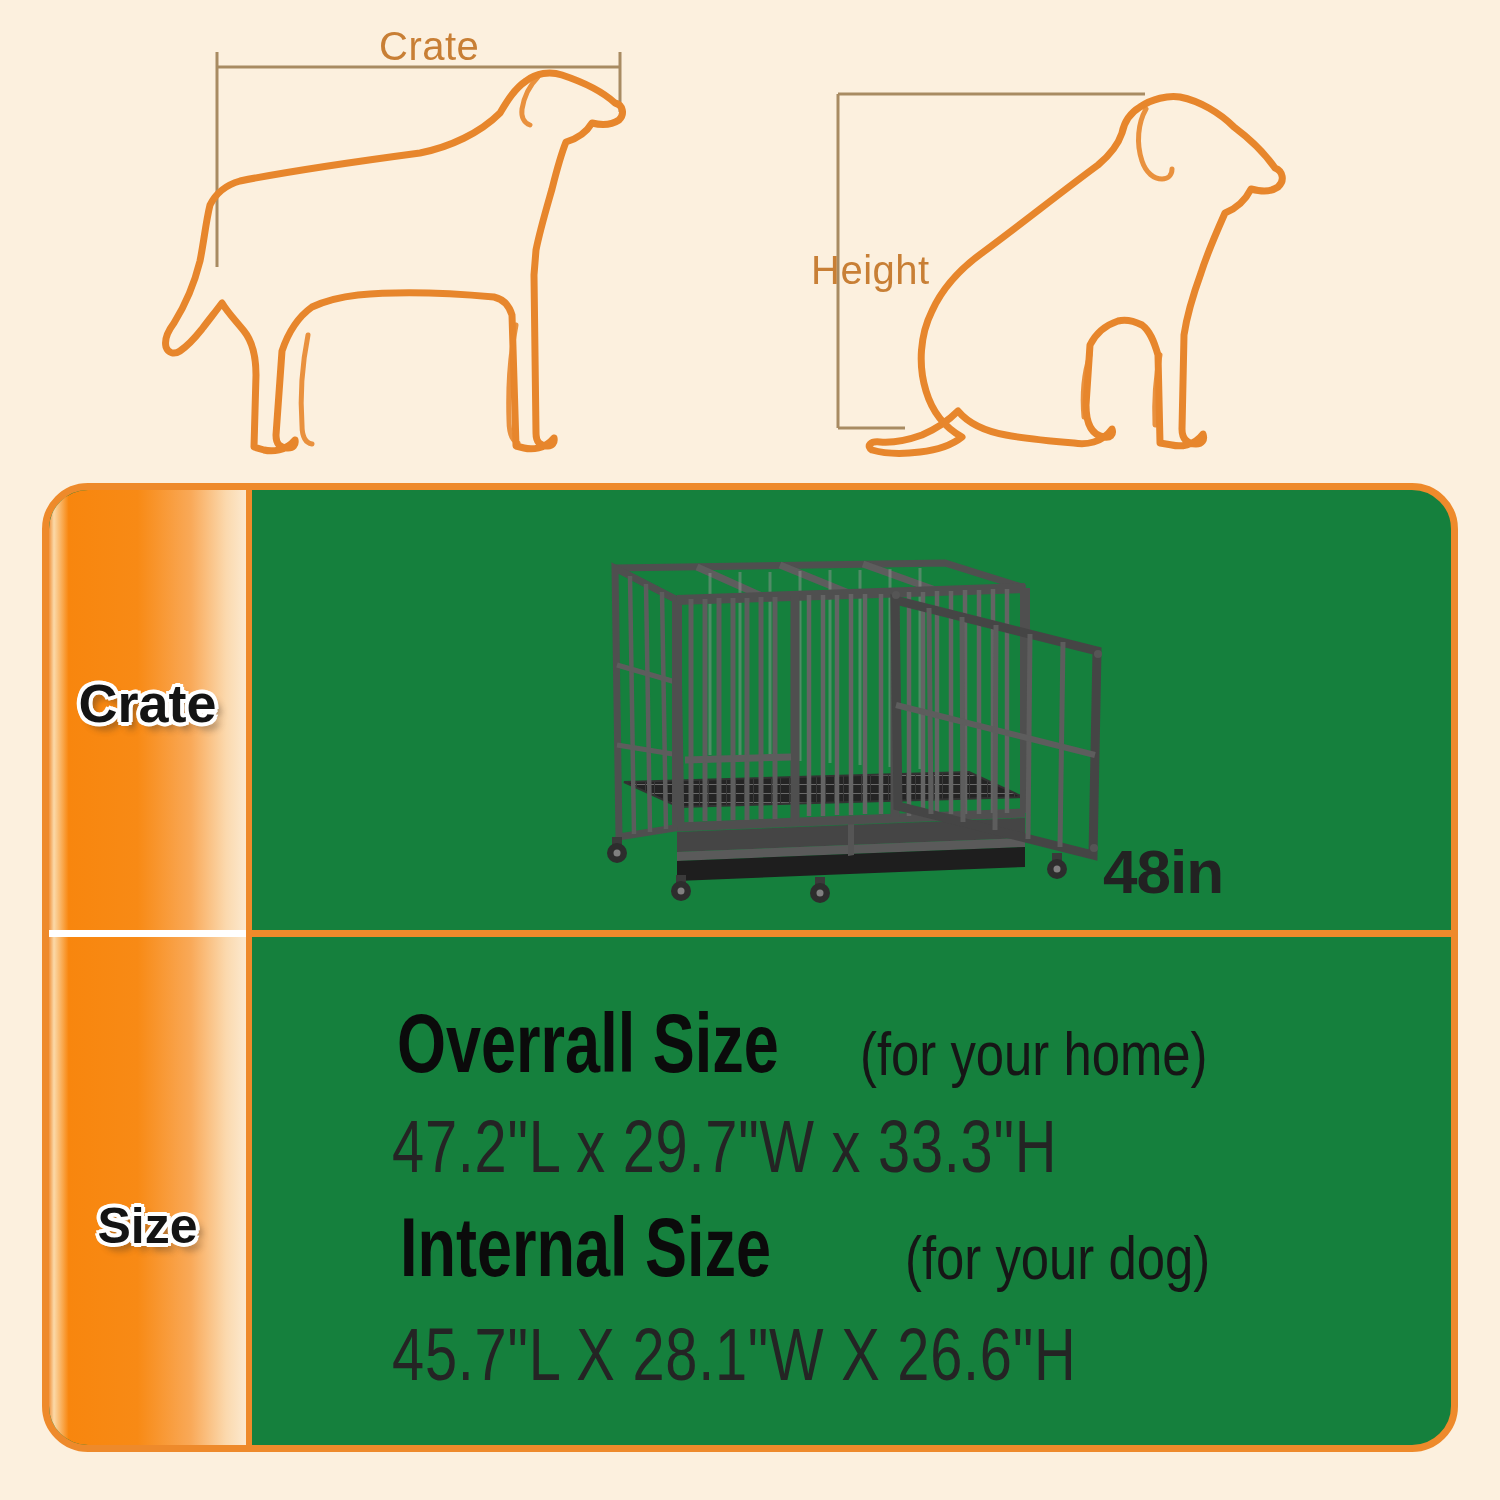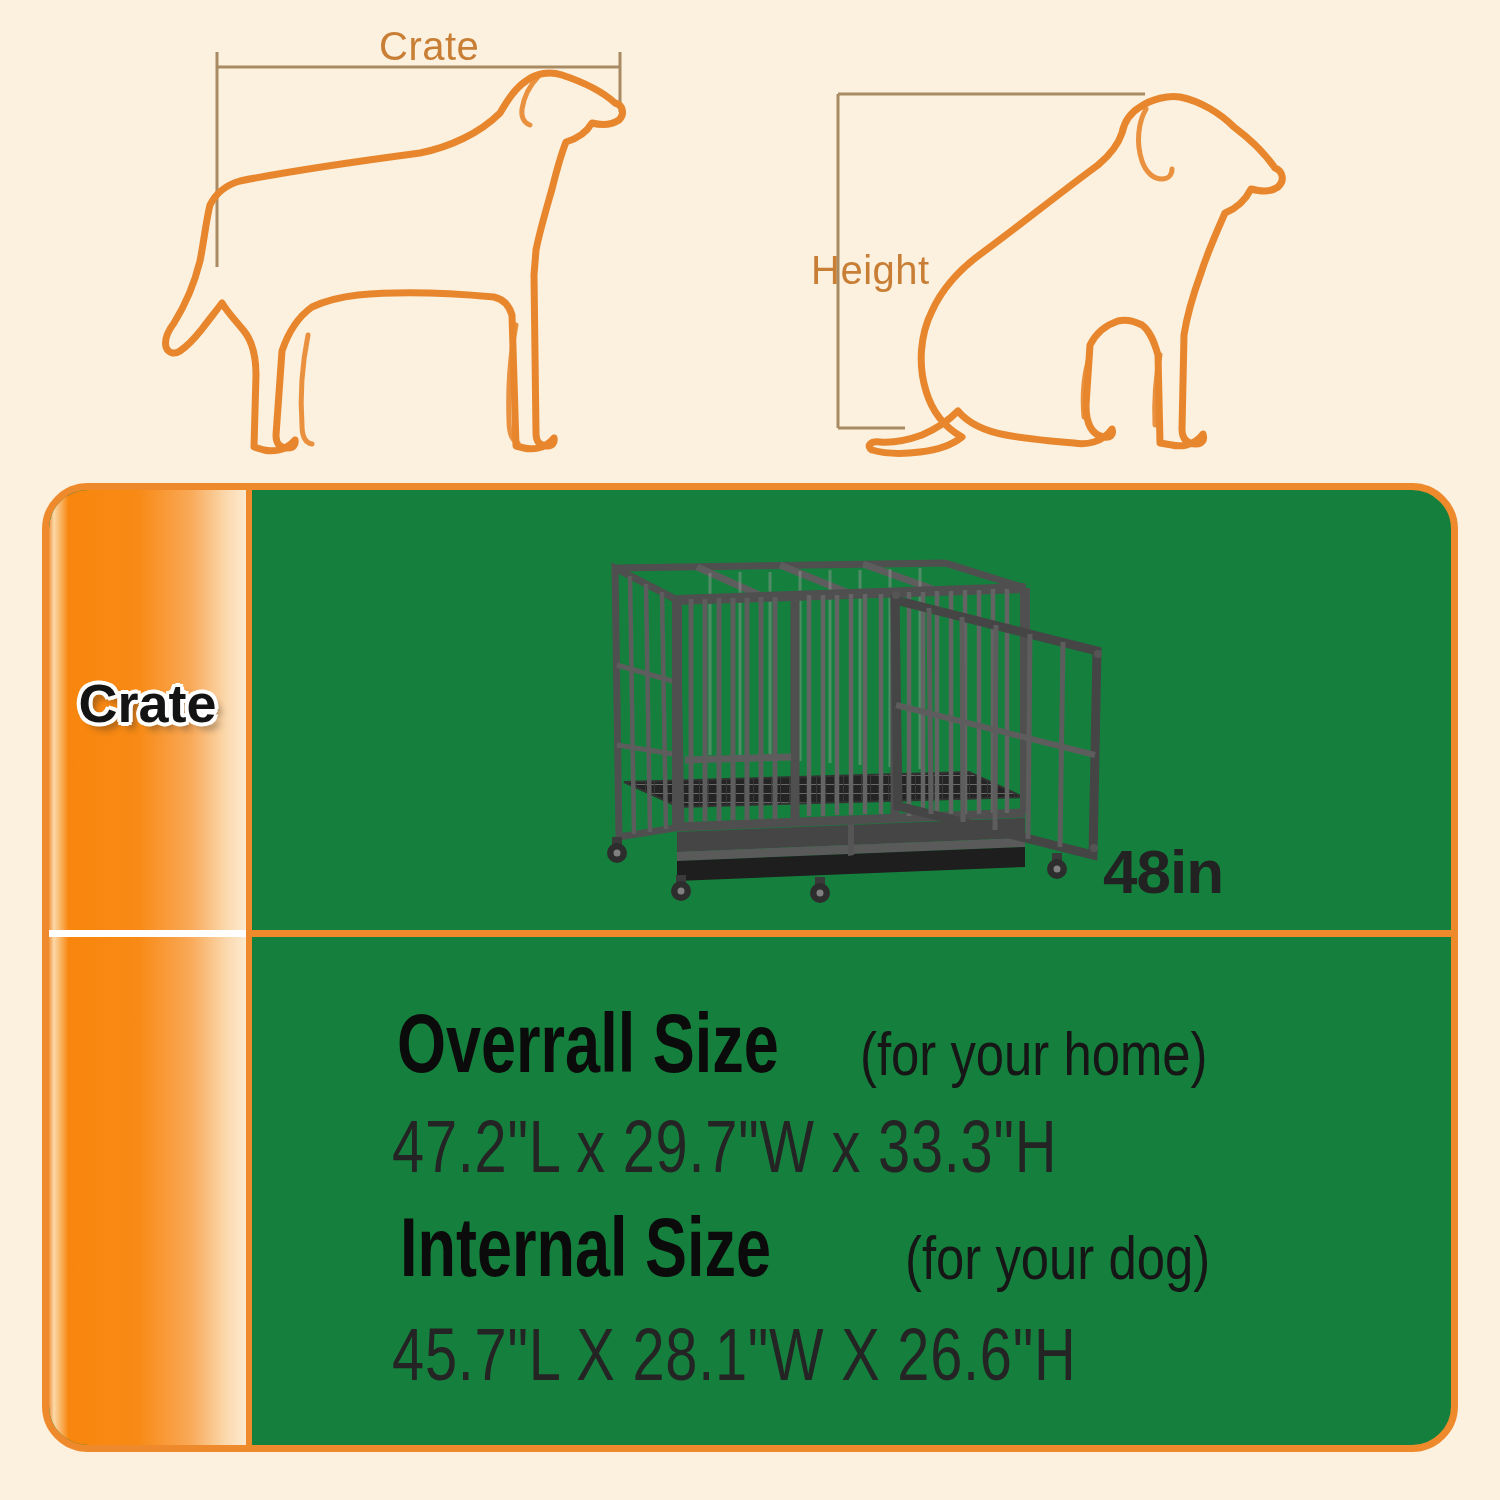--- a/index.html
+++ b/index.html
@@ -175,20 +175,21 @@
   <span class="abs guide-label" style="left:811px;top:248px;">Height</span>
 </div>
 
 <div class="panel">
 
   <div class="sidebar"></div>
   <div class="sidebar-divider"></div>
   <div class="main-divider"></div>
 
   <div class="side-label crate">Crate</div>
+  <div class="side-label size">Size</div>
 
   <svg class="abs" style="left:556px;top:65px;" width="500" height="360" viewBox="0 0 500 360">
     <defs>
       <pattern id="meshT" width="11" height="11" patternUnits="userSpaceOnUse">
         <path d="M0 5.5 H11 M5.5 0 V11" stroke="#8a8a8a" stroke-width="1.3"></path>
       </pattern>
       <pattern id="meshF" width="9" height="9" patternUnits="userSpaceOnUse">
         <rect width="9" height="9" fill="#242424"></rect>
         <path d="M0 4.5 H9" stroke="#6a6a6a" stroke-width="1"></path>
         <path d="M4.5 0 V9" stroke="#3a3a3a" stroke-width="1"></path>

